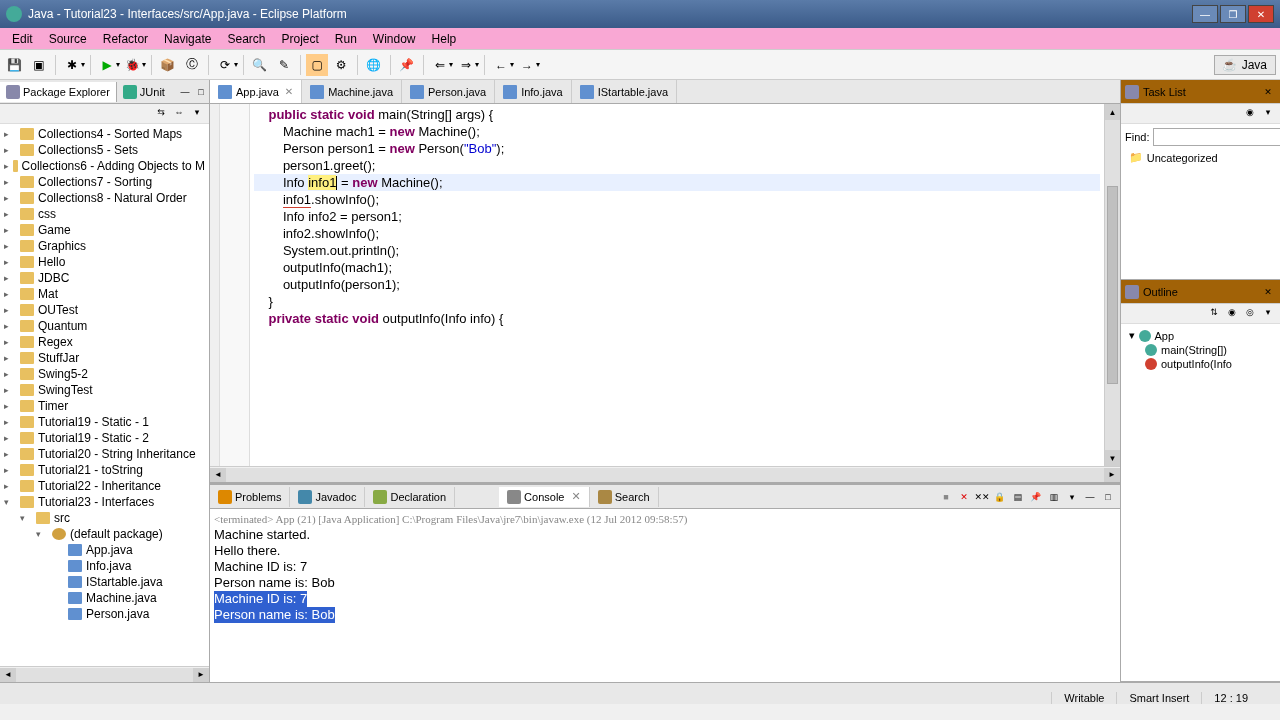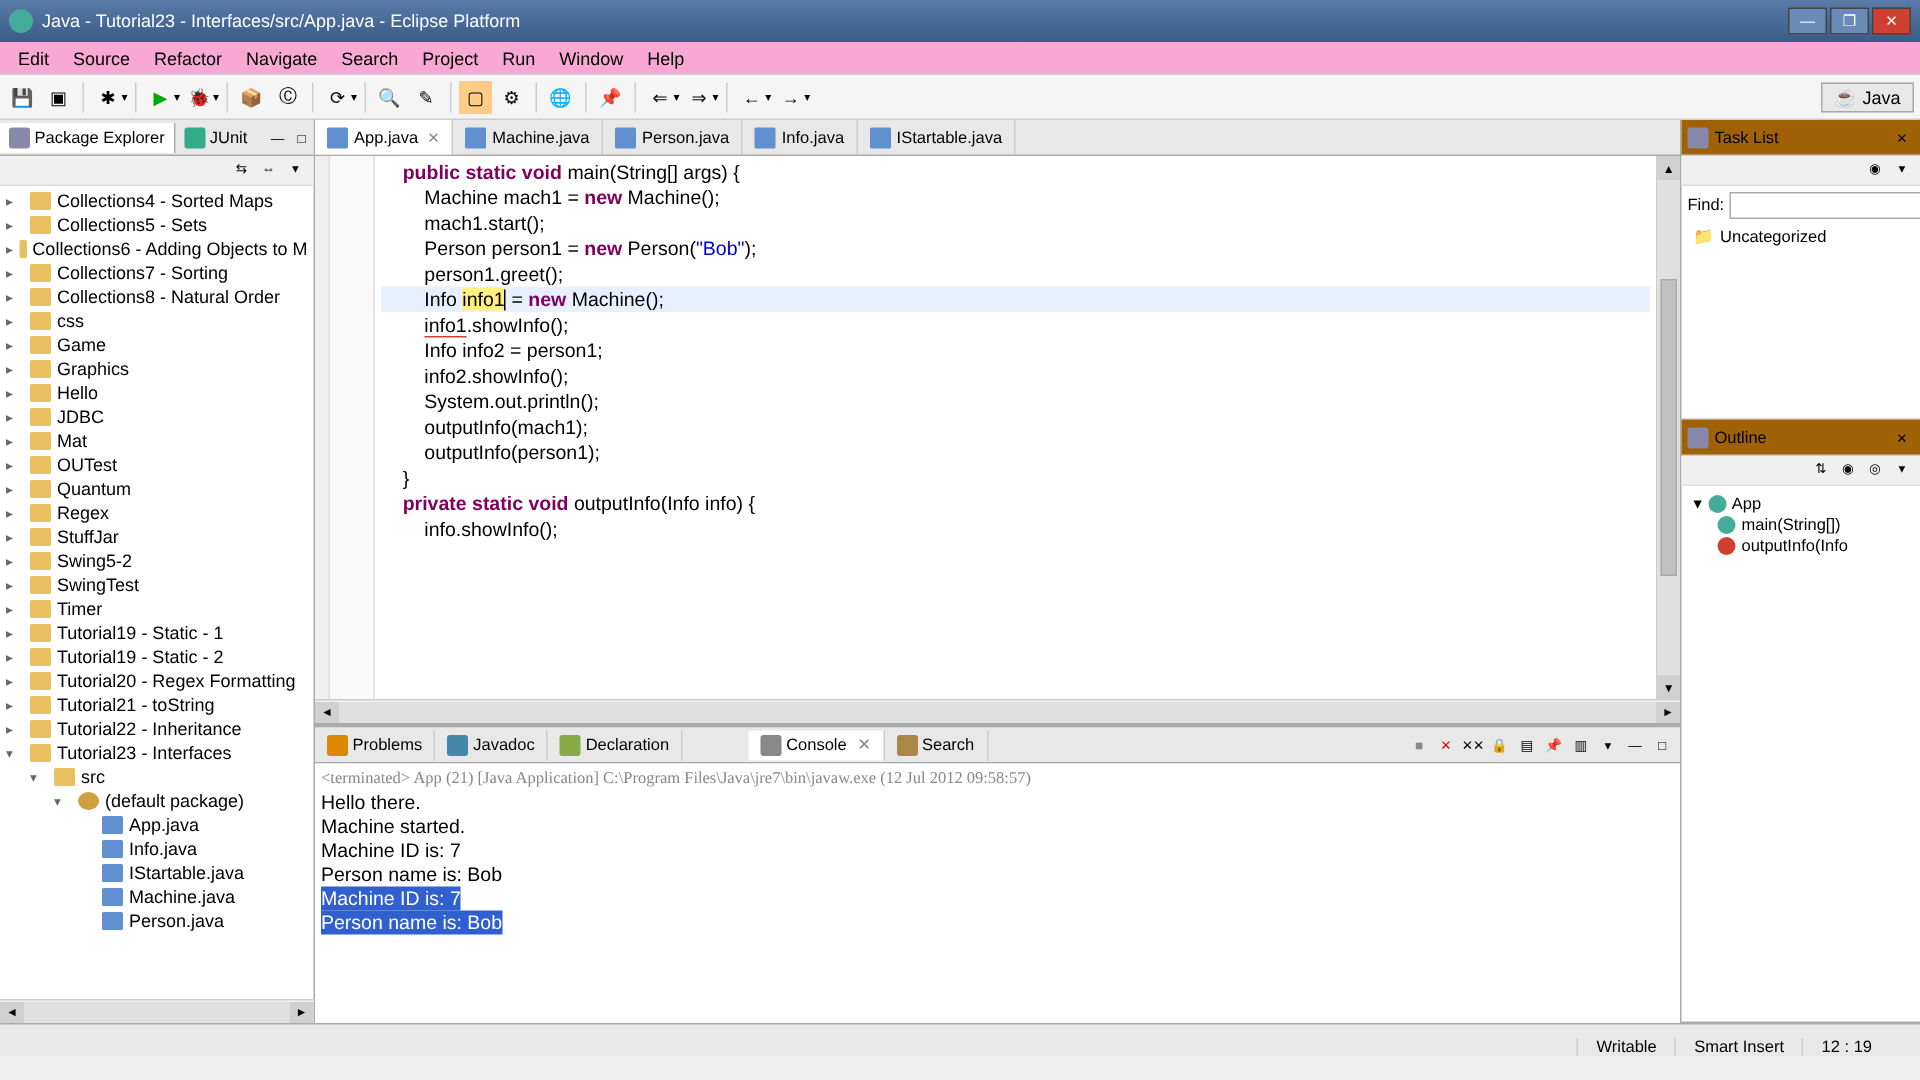--- a/index.html
+++ b/index.html
@@ -295,21 +295,21 @@
           <span>Tutorial19 - Static - 1</span>
         </div>
         <div class="tree-item d0">
           <span class="exp">▸</span>
           <span class="ic folder"></span>
           <span>Tutorial19 - Static - 2</span>
         </div>
         <div class="tree-item d0">
           <span class="exp">▸</span>
           <span class="ic folder"></span>
-          <span>Tutorial20 - Regex Formatting</span>
+          <span>Tutorial20 - String Inheritance</span>
         </div>
         <div class="tree-item d0">
           <span class="exp">▸</span>
           <span class="ic folder"></span>
           <span>Tutorial21 - toString</span>
         </div>
         <div class="tree-item d0">
           <span class="exp">▸</span>
           <span class="ic folder"></span>
           <span>Tutorial22 - Inheritance</span>
@@ -386,39 +386,37 @@
           <span>IStartable.java</span>
         </div>
       </div>
     <div class="editor-body">
       <div class="ruler"></div>
       <div class="gutter"></div>
       <div class="code-area">
 <div class="code-line"><span class="kw">    public static void</span> main(String[] args) {</div>
 <div class="code-line"></div>
 <div class="code-line">        Machine mach1 = <span class="kw">new</span> Machine();</div>
-<div class="code-line">        mach1.start();</div>
 <div class="code-line"></div>
 <div class="code-line">        Person person1 = <span class="kw">new</span> Person(<span class="str">"Bob"</span>);</div>
 <div class="code-line">        person1.greet();</div>
 <div class="code-line"></div>
 <div class="code-line hl"><span>        Info </span><span class="highlight-yellow">info1</span><span class="caret"></span> = <span class="kw">new</span> Machine();</div>
 <div class="code-line"><span>        </span><span class="underline-red">info1</span><span>.showInfo();</span></div>
 <div class="code-line"></div>
 <div class="code-line">        Info info2 = person1;</div>
 <div class="code-line">        info2.showInfo();</div>
 <div class="code-line"></div>
 <div class="code-line">        System.out.println();</div>
 <div class="code-line"></div>
 <div class="code-line">        outputInfo(mach1);</div>
 <div class="code-line">        outputInfo(person1);</div>
 <div class="code-line">    }</div>
 <div class="code-line"></div>
 <div class="code-line"><span class="kw">    private static void</span> outputInfo(Info info) {</div>
-<div class="code-line">        info.showInfo();</div>
       </div>
       <div class="vscroll">
         <div class="btn">▲</div>
         <div class="track">
             <div class="thumb"></div>
           </div>
         <div class="btn">▼</div>
       </div>
     </div>
     <div class="hscroll">
@@ -458,22 +456,22 @@
           <div class="mini-btn">▤</div>
           <div class="mini-btn">📌</div>
           <div class="mini-btn">▥</div>
           <div class="mini-btn">▾</div>
           <div class="mini-btn">—</div>
           <div class="mini-btn">□</div>
         </div>
       </div>
       <div class="console-body">
         <div class="console-status">&lt;terminated&gt; App (21) [Java Application] C:\Program Files\Java\jre7\bin\javaw.exe (12 Jul 2012 09:58:57)</div>
+        <div class="console-line">Machine started.</div>
         <div class="console-line">Hello there.</div>
-        <div class="console-line">Machine started.</div>
         <div class="console-line">Machine ID is: 7</div>
         <div class="console-line">Person name is: Bob</div>
         <div class="console-line"></div>
         <div class="console-line"><span class="console-sel">Machine ID is: 7</span></div>
         <div class="console-line"><span class="console-sel">Person name is: Bob</span></div>
       </div>
     </div>
   </div>
 
   <div class="right-panel">

